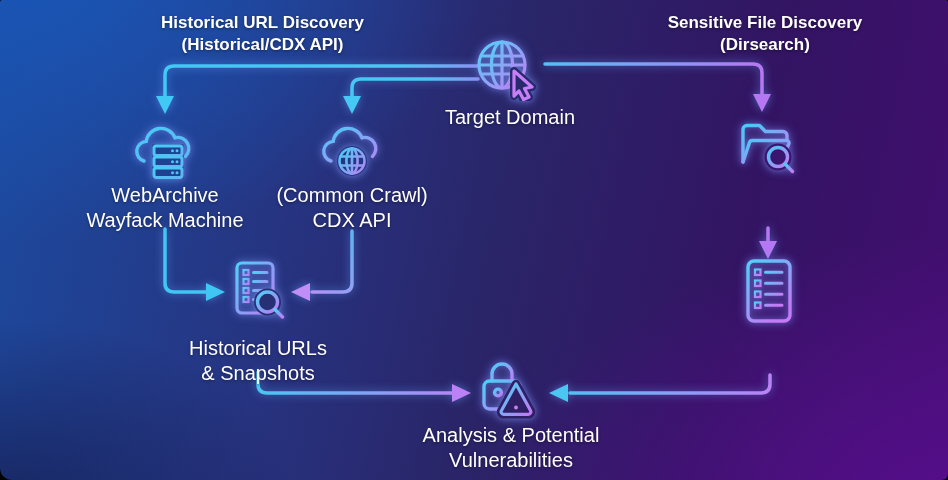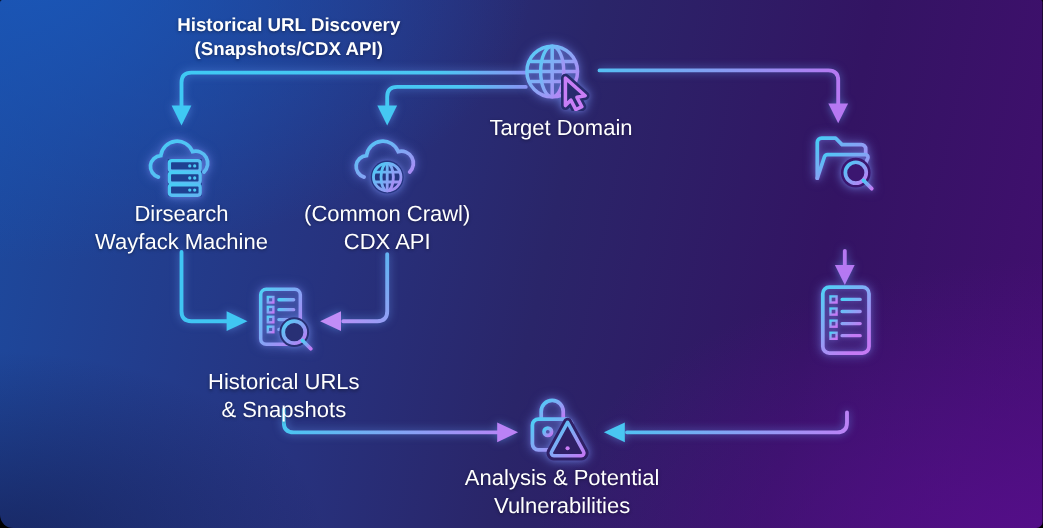--- a/index.html
+++ b/index.html
@@ -22,21 +22,25 @@
          filter:drop-shadow(0 0 4px rgba(110,165,255,.55));}
   .edges path{fill:none;stroke-width:3.5;stroke-linecap:round;}
 </style>
 </head>
 <body>
 
 <div class="canvas">
 
   <div class="hdr" style="left:140px;top:12px;width:245px;">
     <div>Historical URL Discovery</div>
-    <div>(Snapshots/CDX API)</div>
+    <div>(Historical/CDX API)</div>
+  </div>
+  <div class="hdr" style="left:645px;top:12px;width:240px;">
+    <div>Sensitive File Discovery</div>
+    <div>(Dirsearch)</div>
   </div>
 
   <svg class="edges" width="948" height="480" viewBox="0 0 948 480">
     <defs>
       <linearGradient id="ga" gradientUnits="userSpaceOnUse" x1="478" y1="0" x2="170" y2="0">
         <stop offset="0" stop-color="#8b93f3"></stop>
           <stop offset=".25" stop-color="#4cc7f3"></stop>
           <stop offset="1" stop-color="#3fc9f4"></stop>
       </linearGradient>
       <linearGradient id="gb" gradientUnits="userSpaceOnUse" x1="478" y1="0" x2="352" y2="0">
@@ -129,21 +133,21 @@
     <g fill="#4bc8f3">
       <circle cx="44.5" cy="35.8" r="1.5"></circle>
         <circle cx="49" cy="35.8" r="1.5"></circle>
       <circle cx="44.5" cy="46.8" r="1.5"></circle>
         <circle cx="49" cy="46.8" r="1.5"></circle>
       <circle cx="44.5" cy="57.8" r="1.5"></circle>
         <circle cx="49" cy="57.8" r="1.5"></circle>
     </g>
   </svg>
   <div class="lbl" style="left:75px;top:183px;width:180px;">
-    <div>Dirsearch</div>
+    <div>WebArchive</div>
     <div>Wayfack Machine</div>
   </div>
 
   <svg class="node-icon" style="left:315px;top:115px;" width="74" height="66" viewBox="0 0 74 66">
     <defs>
         <linearGradient id="cdg" x1="0" y1="0" x2="1" y2="1">
       <stop offset="0" stop-color="#48cdf5"></stop>
           <stop offset="1" stop-color="#b286f4"></stop>
         </linearGradient>
       </defs>

